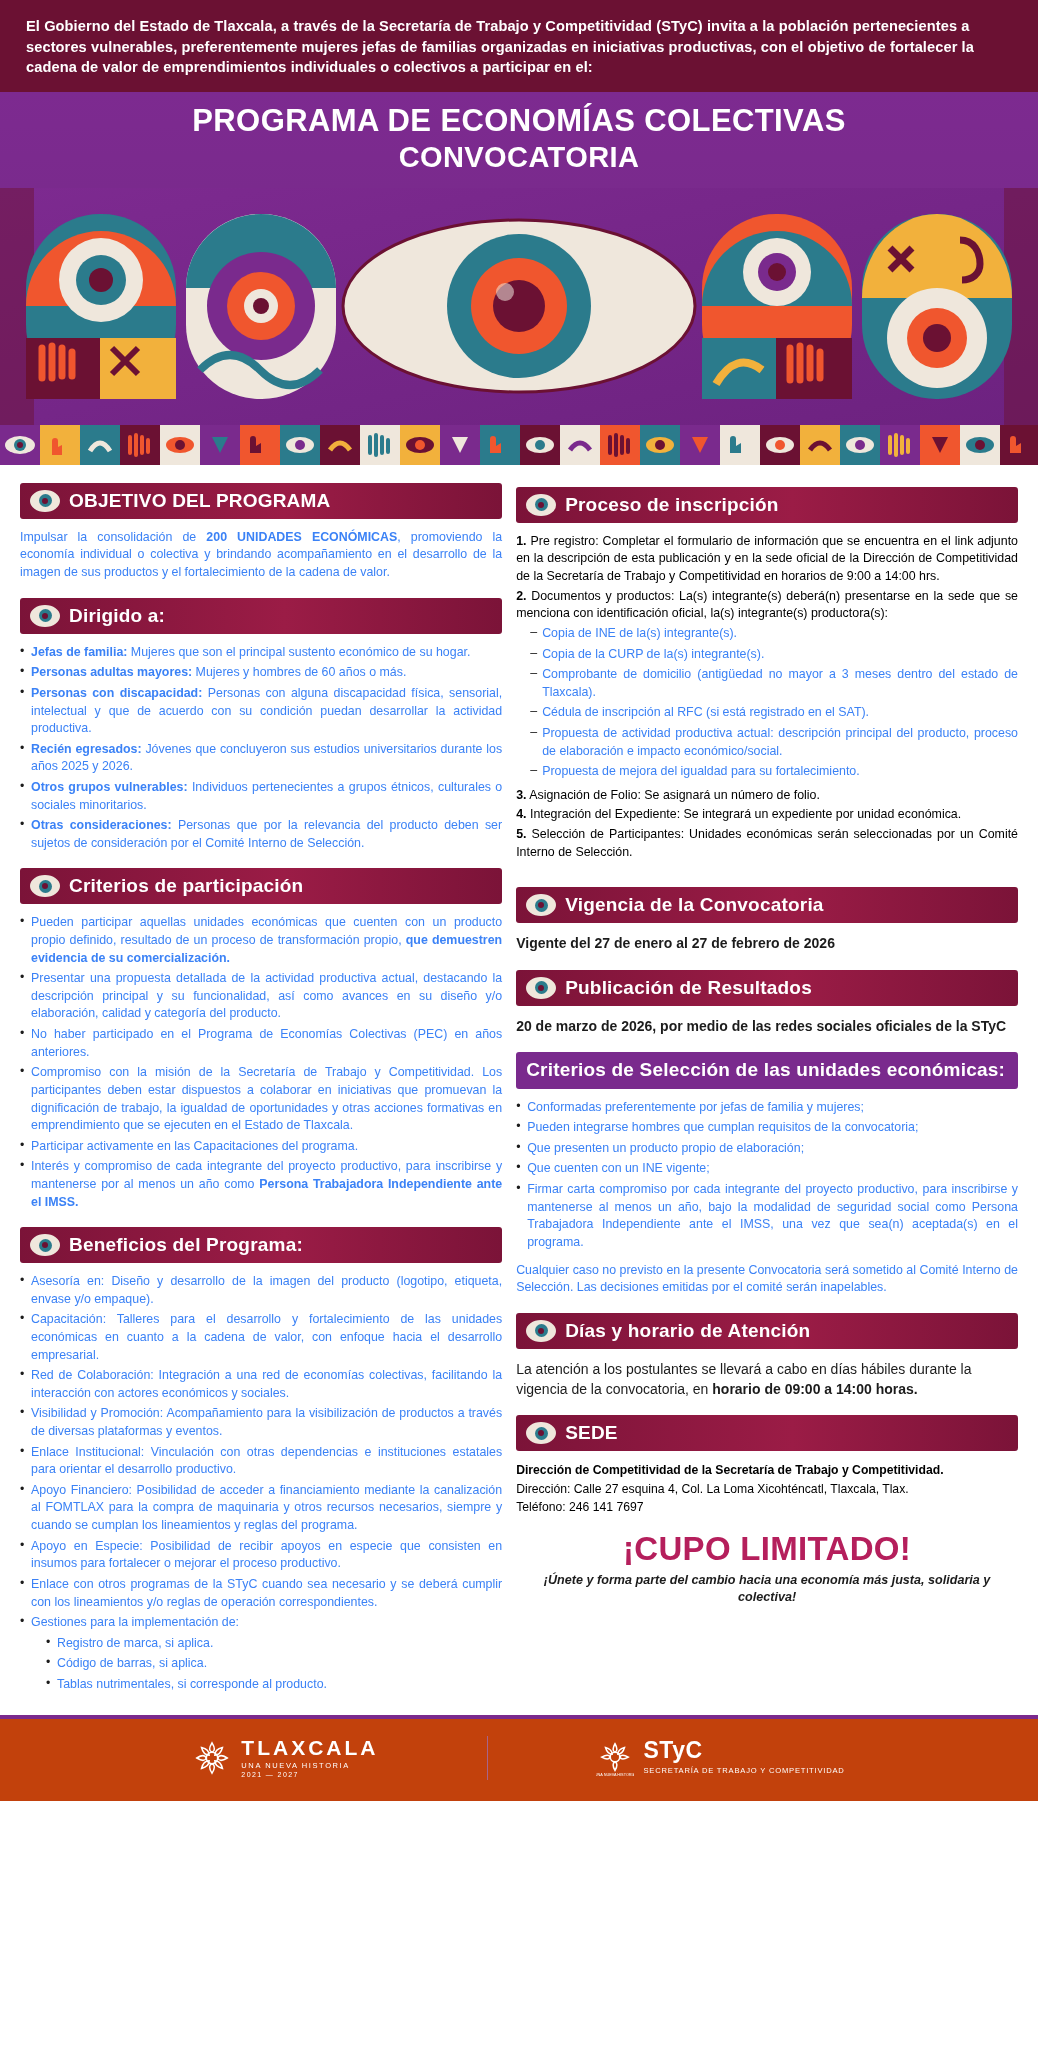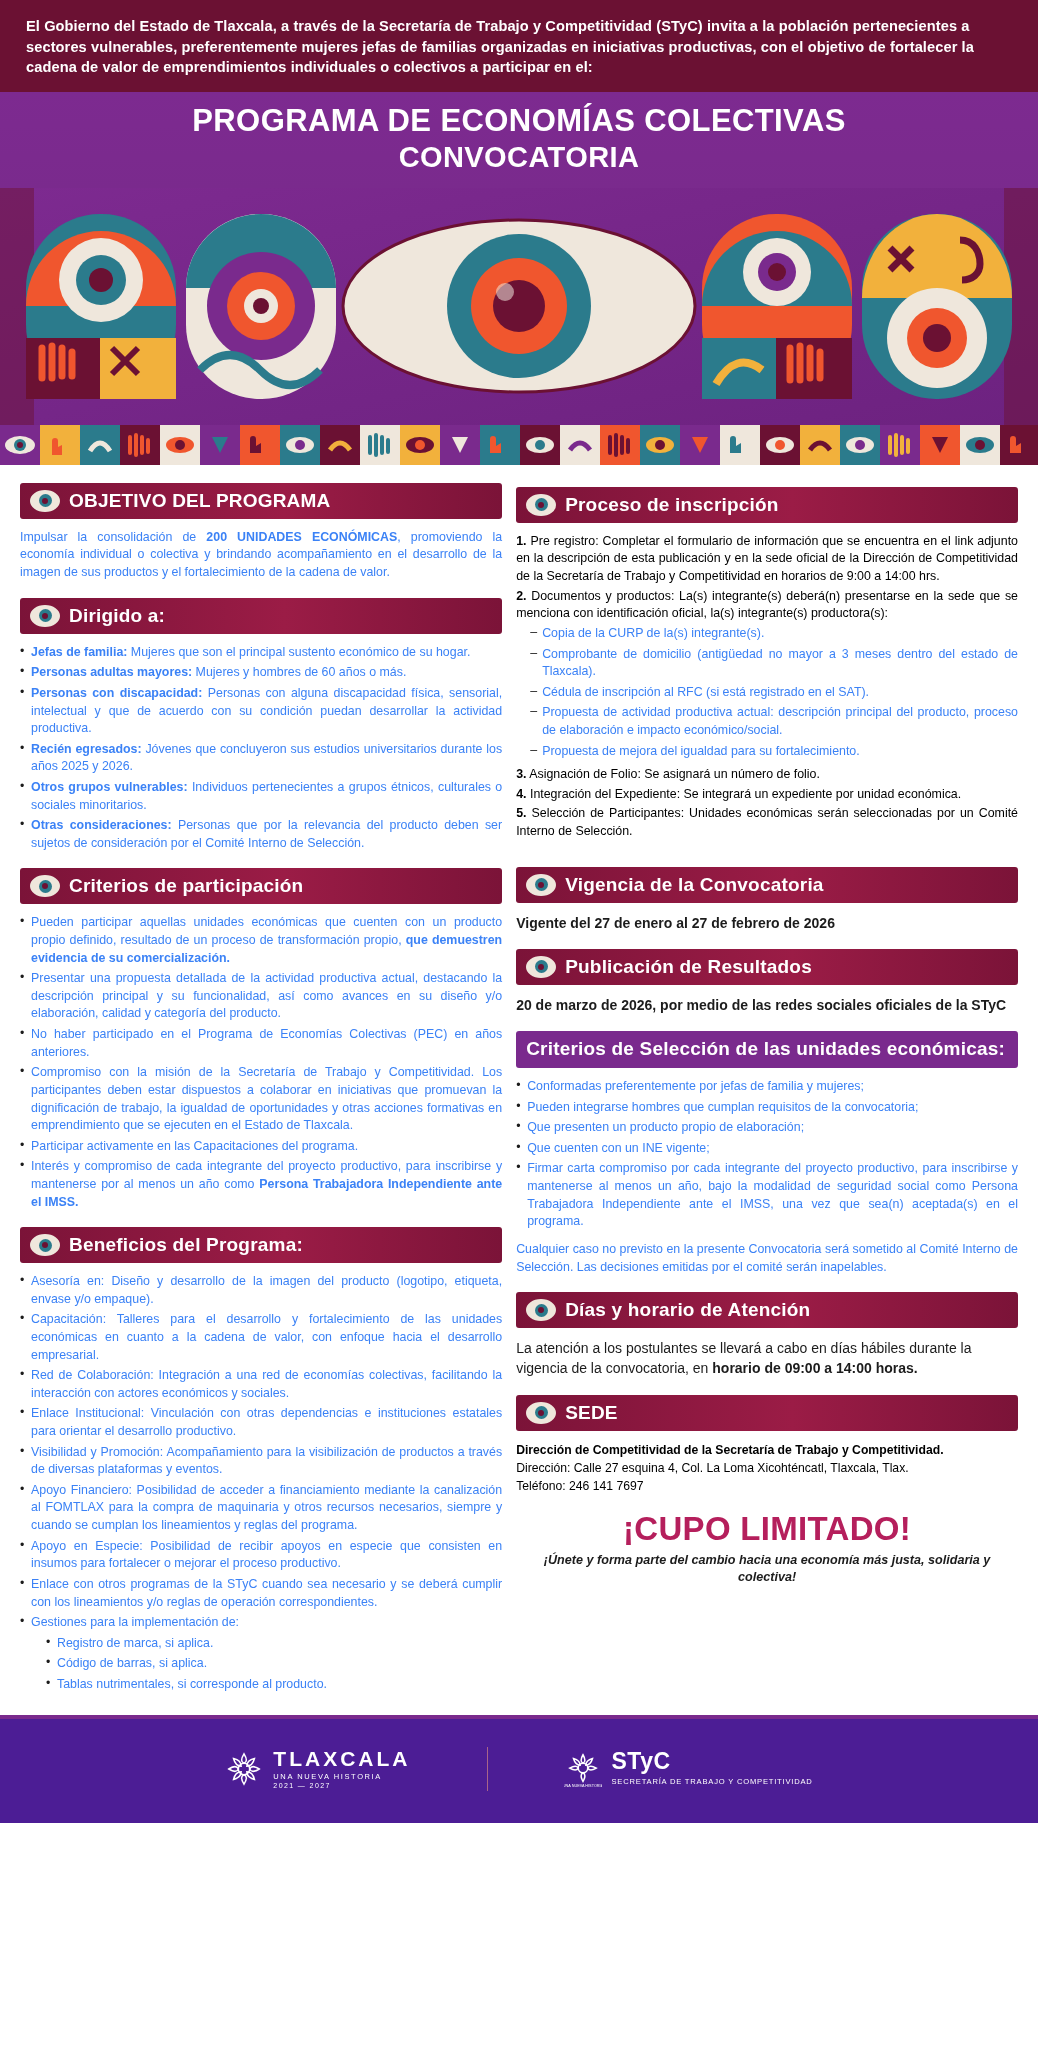--- a/index.html
+++ b/index.html
@@ -170,26 +170,26 @@
     margin-top: 4px;
   }
 
   
   .sub-bullets { padding-left: 26px; margin-top: 2px; }
   .sub-bullets li { font-size: 12.4px; }
 
   
   .footer {
     margin-top: 18px;
-    height: 108px;
-    background: #4c1d95;
+    height: 86px;
+    background: #c2410c;
     display: flex;
     align-items: center;
     justify-content: center;
-    gap: 76px;
+    gap: 108px;
     position: relative;
   }
   .footer::before {
     content: "";
     position: absolute; left: 0; right: 0; top: 0; height: 4px;
     background: #7a2a8d;
   }
   .logo { display: flex; align-items: center; gap: 10px; color: #fff; }
   .logo .glyph { width: 38px; height: 38px; }
   .logo .l1 { font-size: 21px; font-weight: bold; letter-spacing: 3px; line-height: 1; }
@@ -396,22 +396,22 @@
       <div class="bar maroon-grad">
         <span class="eye">
             <i></i>
           </span>
         <h3>Beneficios del Programa:</h3>
       </div>
       <ul>
         <li>Asesoría en: Diseño y desarrollo de la imagen del producto (logotipo, etiqueta, envase y/o empaque).</li>
         <li>Capacitación: Talleres para el desarrollo y fortalecimiento de las unidades económicas en cuanto a la cadena de valor, con enfoque hacia el desarrollo empresarial.</li>
         <li>Red de Colaboración: Integración a una red de economías colectivas, facilitando la interacción con actores económicos y sociales.</li>
+        <li>Visibilidad y Promoción: Acompañamiento para la visibilización de productos a través de diversas plataformas y eventos.</li>
         <li>Enlace Institucional: Vinculación con otras dependencias e instituciones estatales para orientar el desarrollo productivo.</li>
-        <li>Visibilidad y Promoción: Acompañamiento para la visibilización de productos a través de diversas plataformas y eventos.</li>
         <li>Apoyo Financiero: Posibilidad de acceder a financiamiento mediante la canalización al FOMTLAX para la compra de maquinaria y otros recursos necesarios, siempre y cuando se cumplan los lineamientos y reglas del programa.</li>
         <li>Apoyo en Especie: Posibilidad de recibir apoyos en especie que consisten en insumos para fortalecer o mejorar el proceso productivo.</li>
         <li>Enlace con otros programas de la STyC cuando sea necesario y se deberá cumplir  con los lineamientos y/o reglas de operación correspondientes.</li>
         <li>Gestiones para la implementación de:</li>
       </ul>
       <ul class="sub-bullets">
         <li>Registro de marca, si aplica.</li>
         <li>Código de barras, si aplica.</li>
         <li>Tablas nutrimentales, si corresponde al producto.</li>
       </ul>
@@ -422,20 +422,21 @@
       <div class="bar maroon-grad" style="margin-top:8px">
         <span class="eye">
             <i></i>
           </span>
         <h3>Proceso de inscripción</h3>
       </div>
       <div class="numlist">
         <p><b>1.</b><span> Pre registro: Completar el formulario de información que se encuentra en el link adjunto en la descripción de esta publicación y en la sede oficial de la Dirección de Competitividad de la Secretaría de Trabajo y Competitividad en horarios de 9:00 a 14:00 hrs.</span></p>
         <p><b>2.</b><span> Documentos y productos: La(s) integrante(s) deberá(n) presentarse en la sede que se menciona con identificación oficial, la(s) integrante(s) productora(s):</span></p>
         <ul class="dash sub-dash">
+          <li>Copia de INE de la(s) integrante(s).</li>
           <li>Copia de la CURP de la(s) integrante(s).</li>
           <li>Comprobante de domicilio (antigüedad no mayor a 3 meses dentro del estado de Tlaxcala).</li>
           <li>Cédula de inscripción al RFC (si está registrado en el SAT).</li>
           <li>Propuesta de actividad productiva actual: descripción principal del producto, proceso de elaboración e impacto económico/social.</li>
           <li>Propuesta de mejora del igualdad para su fortalecimiento.</li>
         </ul>
         <p class="mt6"><b>3.</b><span> Asignación de Folio: Se asignará un número de folio.</span></p>
         <p><b>4.</b><span> Integración del Expediente: Se integrará un expediente por unidad económica.</span></p>
         <p><b>5.</b><span> Selección de Participantes: Unidades económicas serán seleccionadas por un Comité Interno de Selección.</span></p>
       </div>

